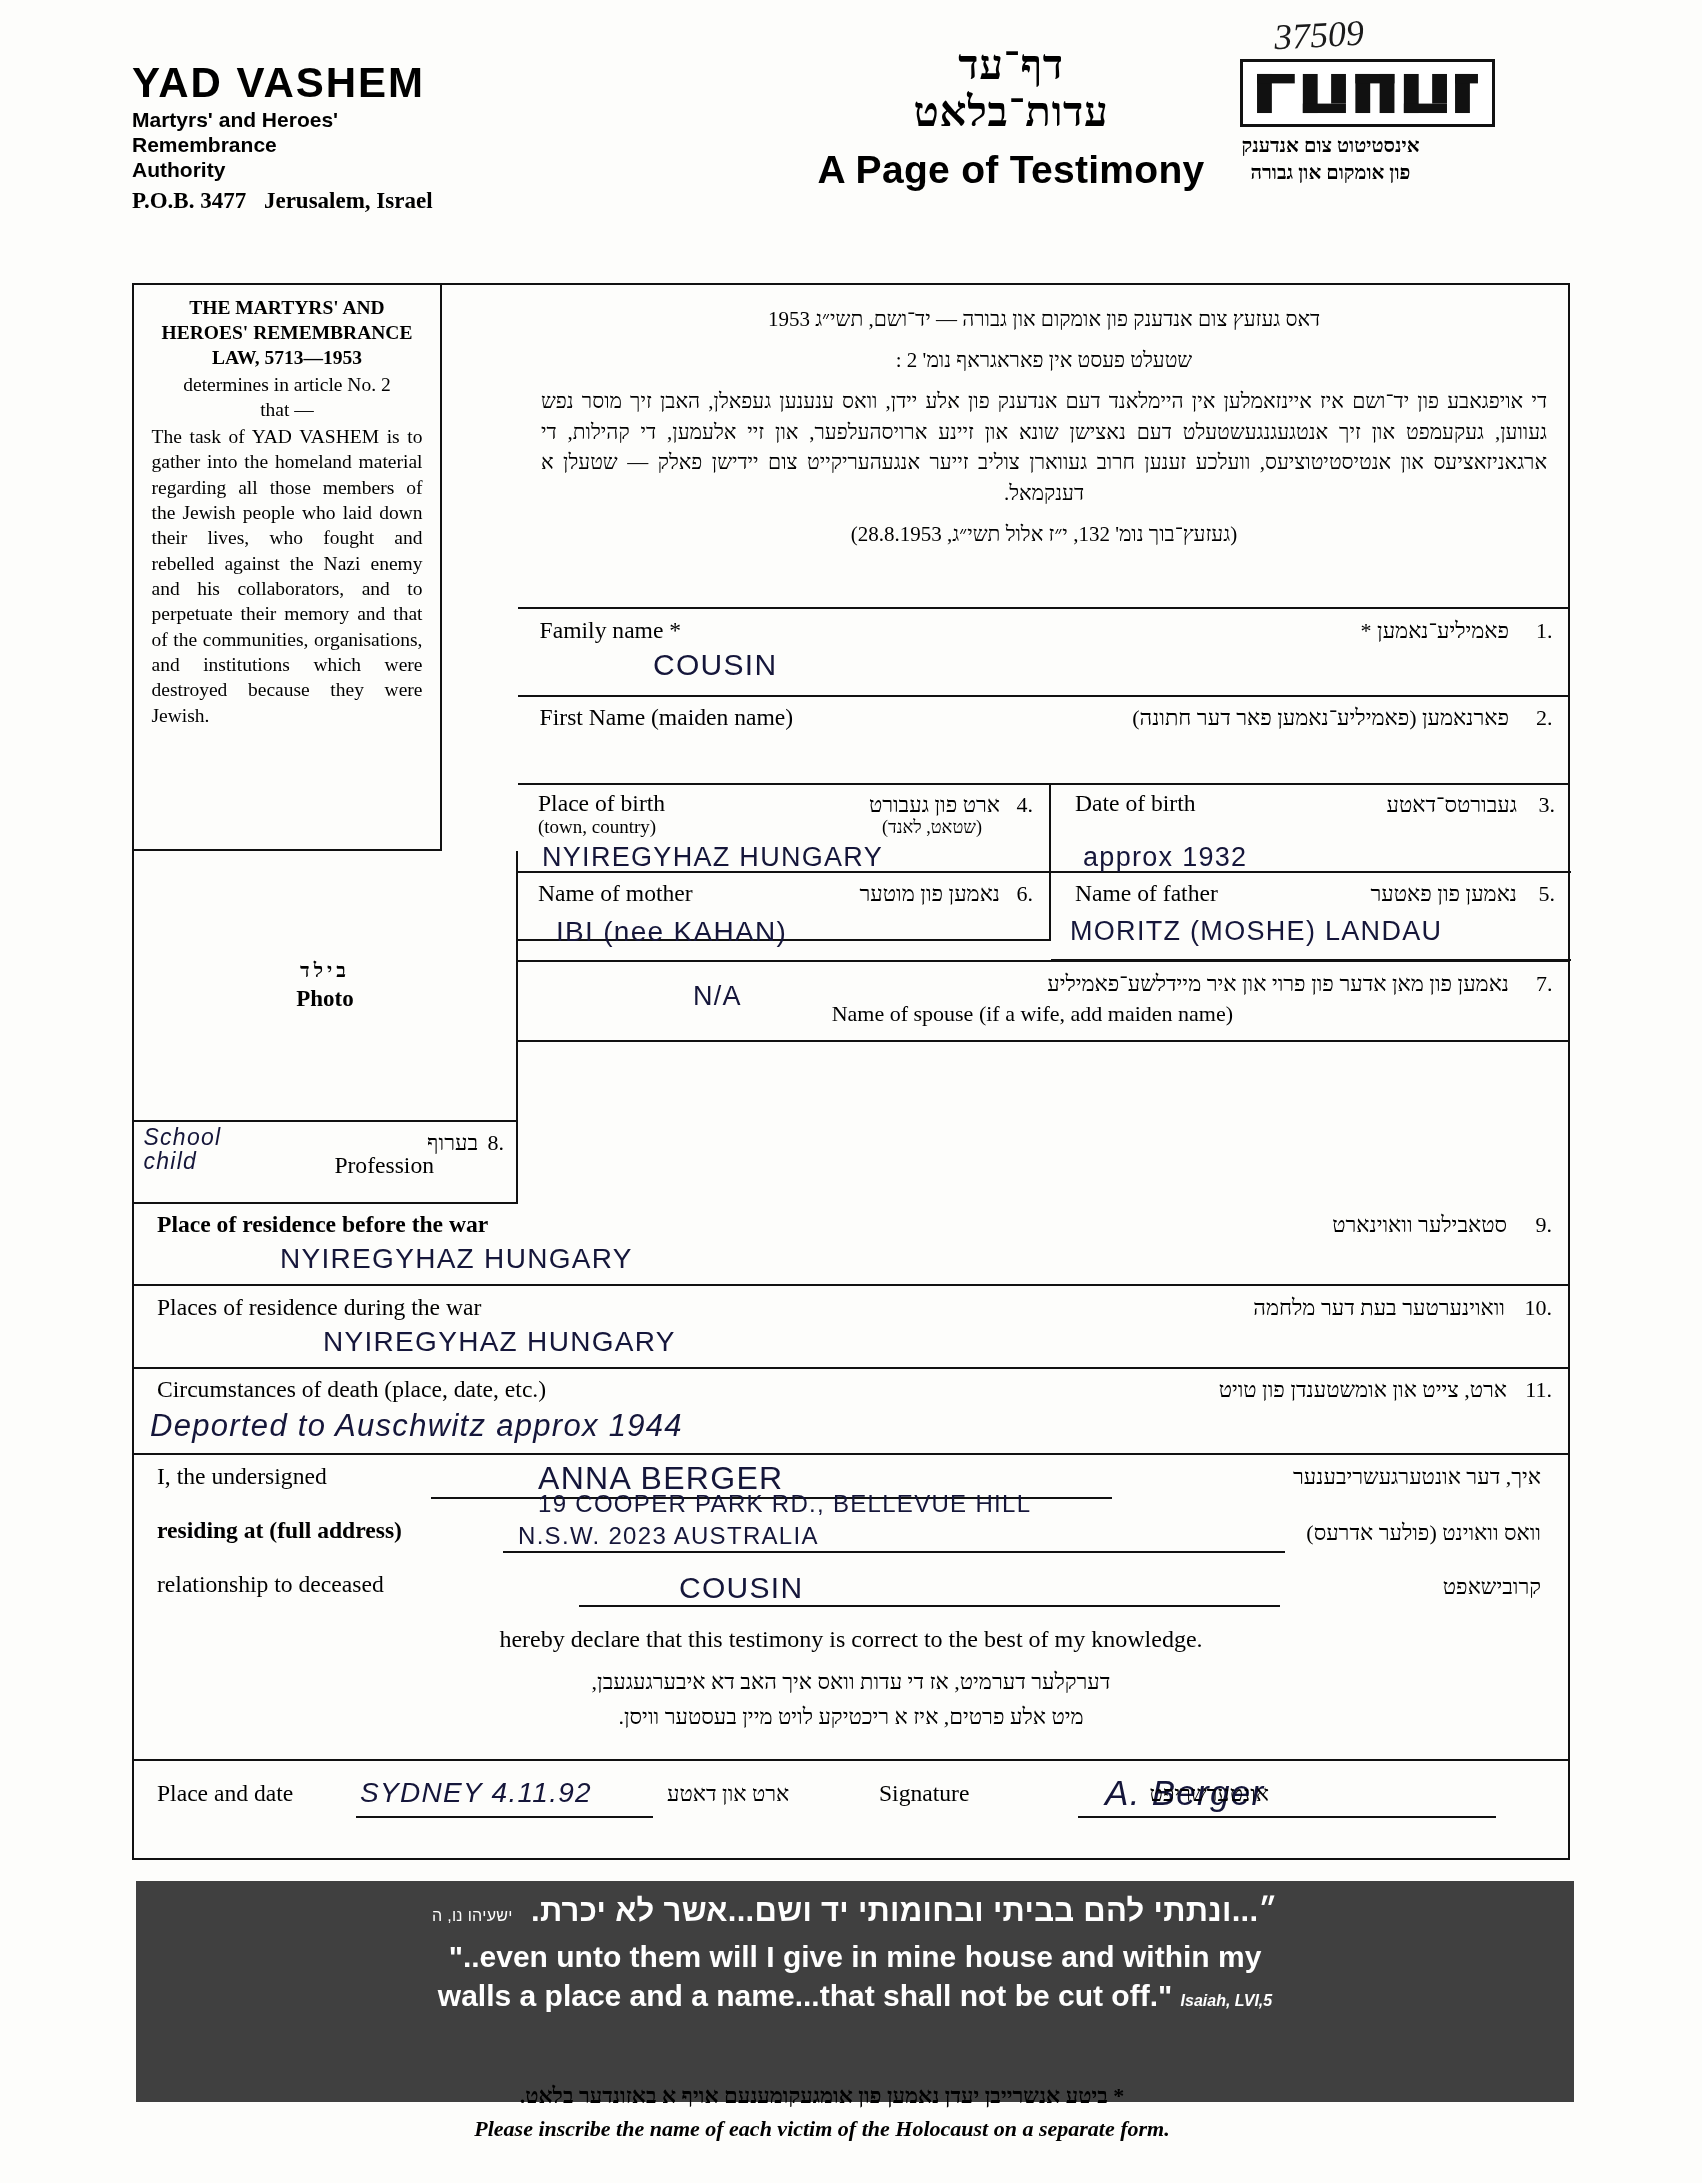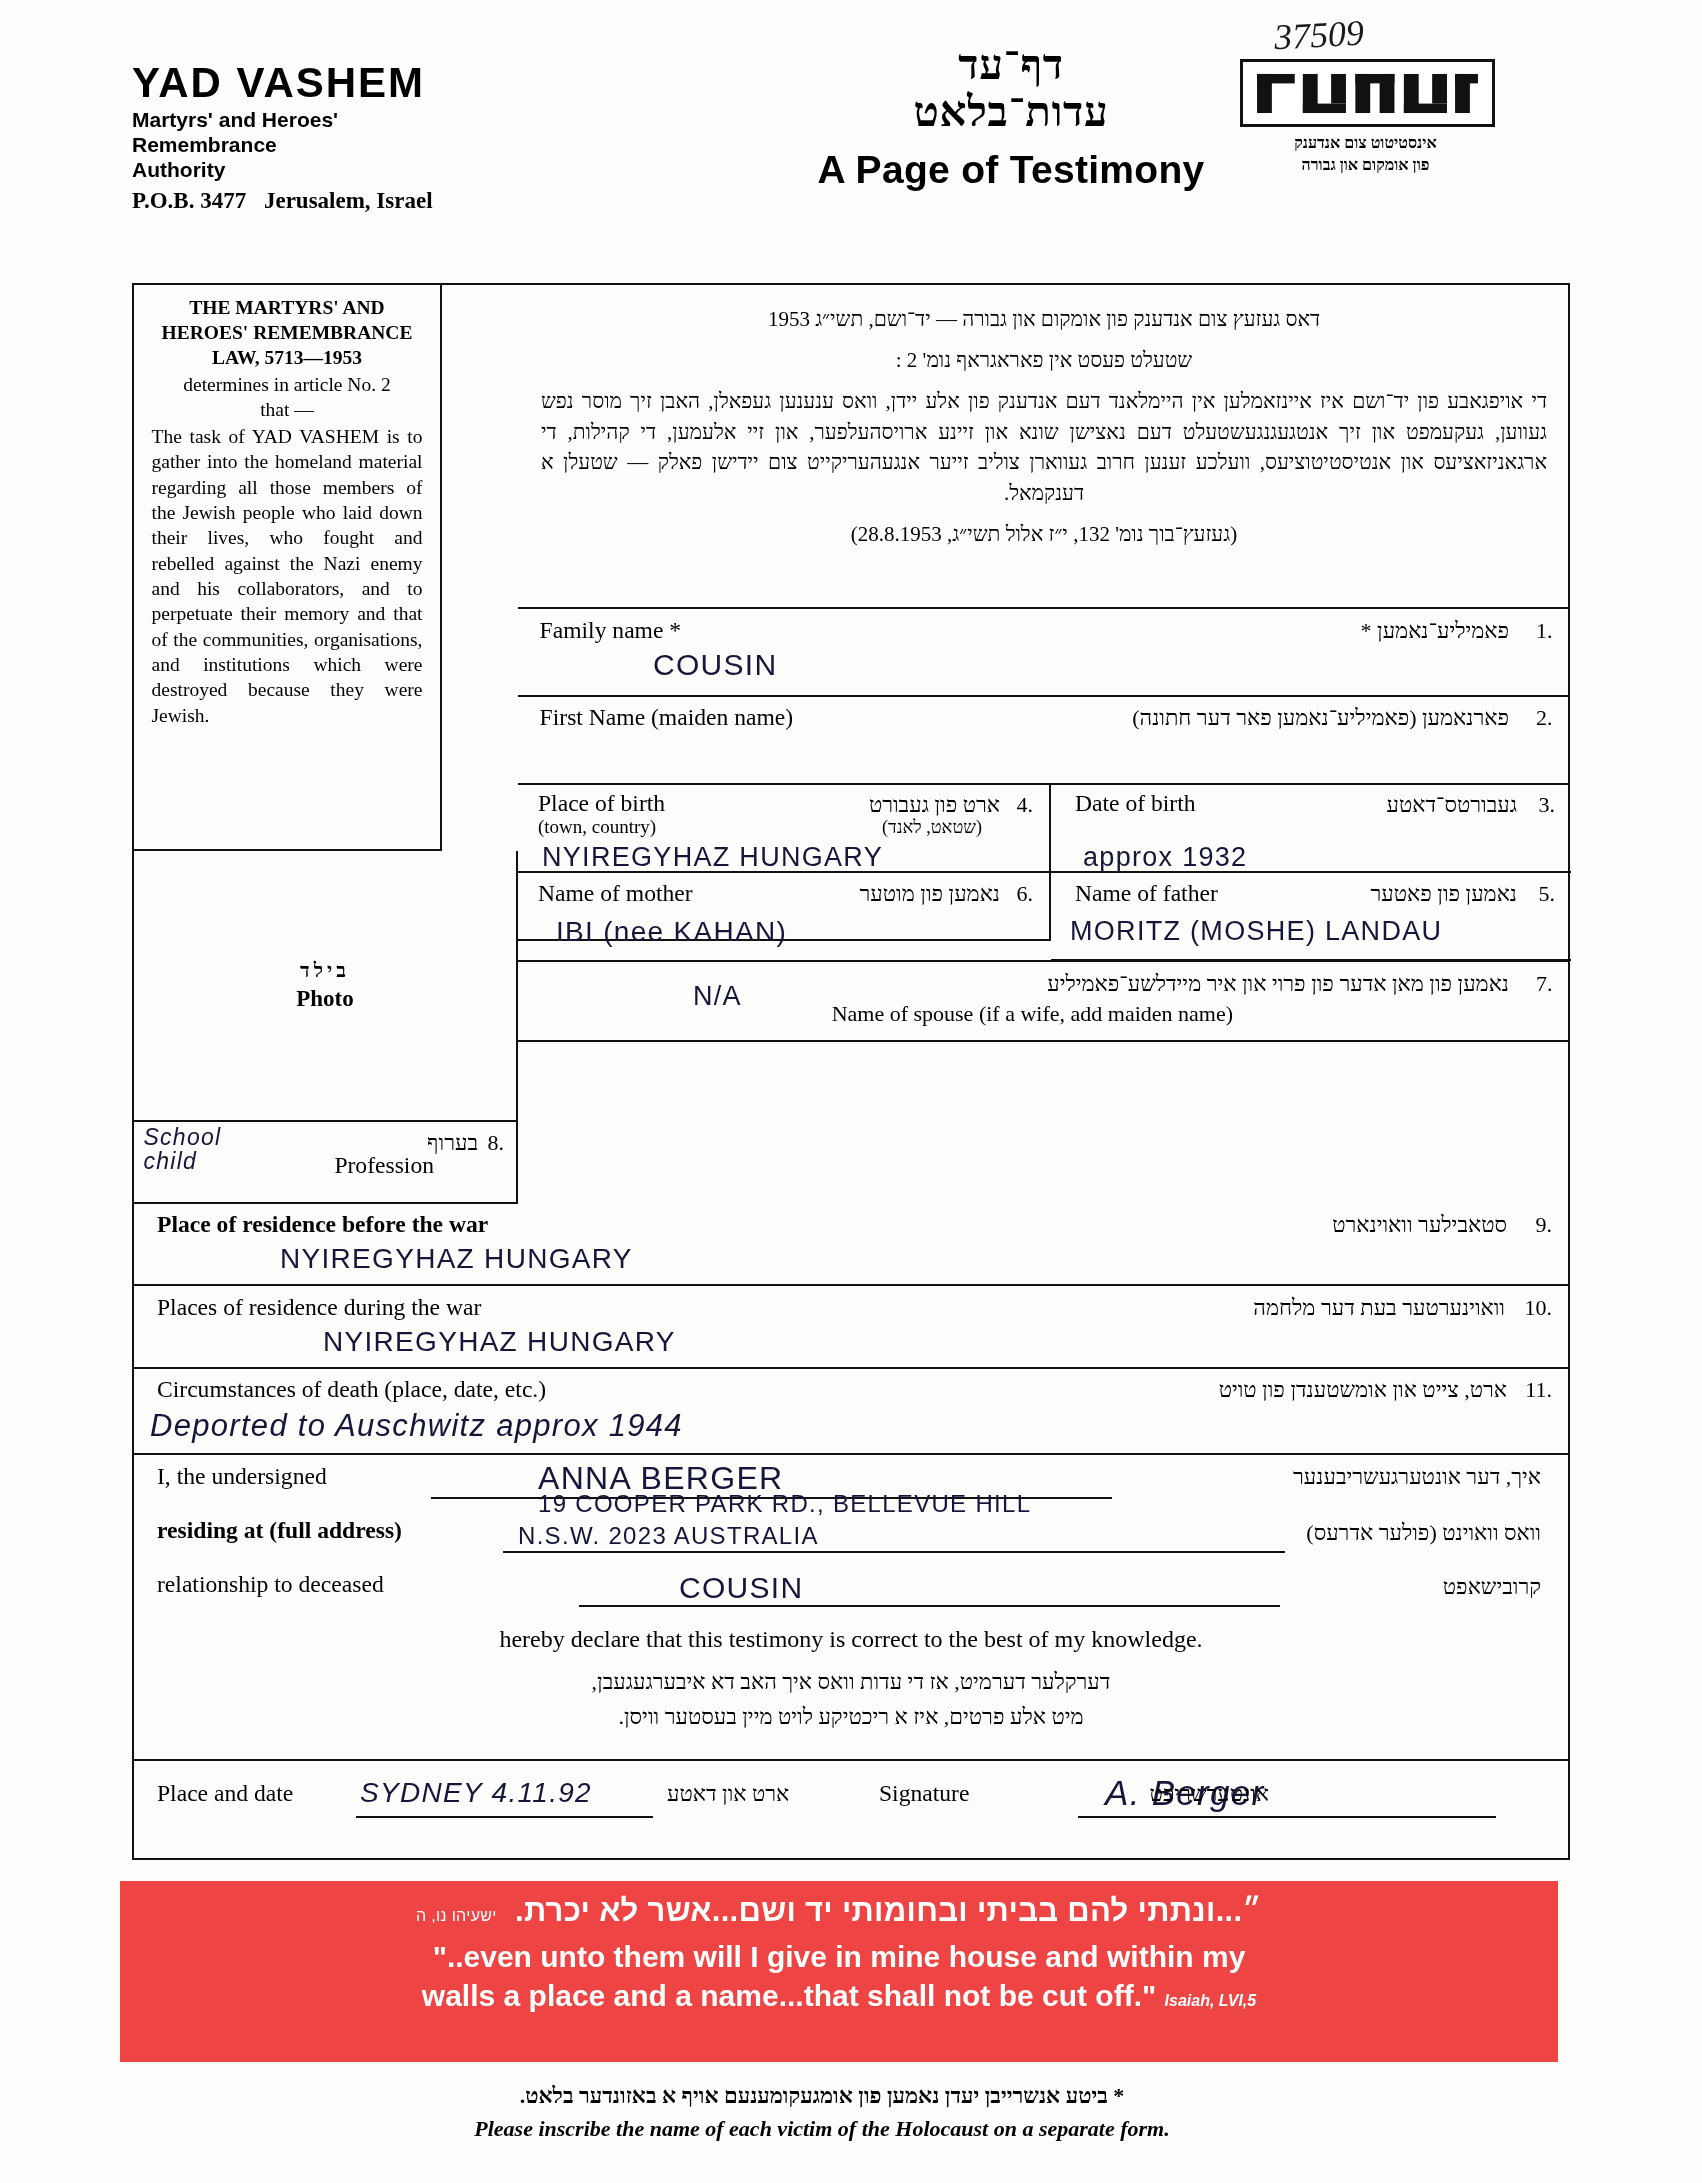--- a/index.html
+++ b/index.html
@@ -91,27 +91,27 @@
     border: 3.4px solid #111;
     background: #fff;
     display: flex;
     align-items: center;
     justify-content: center;
     overflow: hidden;
   }
   .yv-mark svg { display:block; }
   .yv-heb-sub {
     position: absolute;
-    left: 1207px; top: 132px;
+    left: 1172px; top: 132px;
     width: 317px;
     direction: rtl;
     text-align: center;
     font-family: "Liberation Serif", serif;
     font-weight: bold;
-    font-size: 16px;
+    font-size: 20px;
     line-height: 1.35;
   }
   .archive-no {
     position: absolute;
     left: 1274px; top: 13.5px;
     font-family: "Liberation Serif", serif;
     font-size: 36px;
     color: #1b1b1b;
     transform: rotate(-3deg);
     font-style: italic;
@@ -234,24 +234,24 @@
     letter-spacing: 1.3px;
     position: absolute;
     white-space: nowrap;
   }
   .hand.small { font-size: 24px; }
   .hand.cursive { font-style: italic; }
 
   
   .quote-bar {
     position: absolute;
-    left: 120px; top: 1881px;
+    left: 136px; top: 1881px;
     width: 1438px;
-    height: 181px;
-    background: #ef4444;
+    height: 221px;
+    background: #404040;
     color: #fff;
     text-align: center;
     box-sizing: border-box;
     padding-top: 12px;
   }
   .quote-heb {
     direction: rtl;
     font-family: "Liberation Sans", sans-serif;
     font-weight: bold;
     font-size: 31px;

